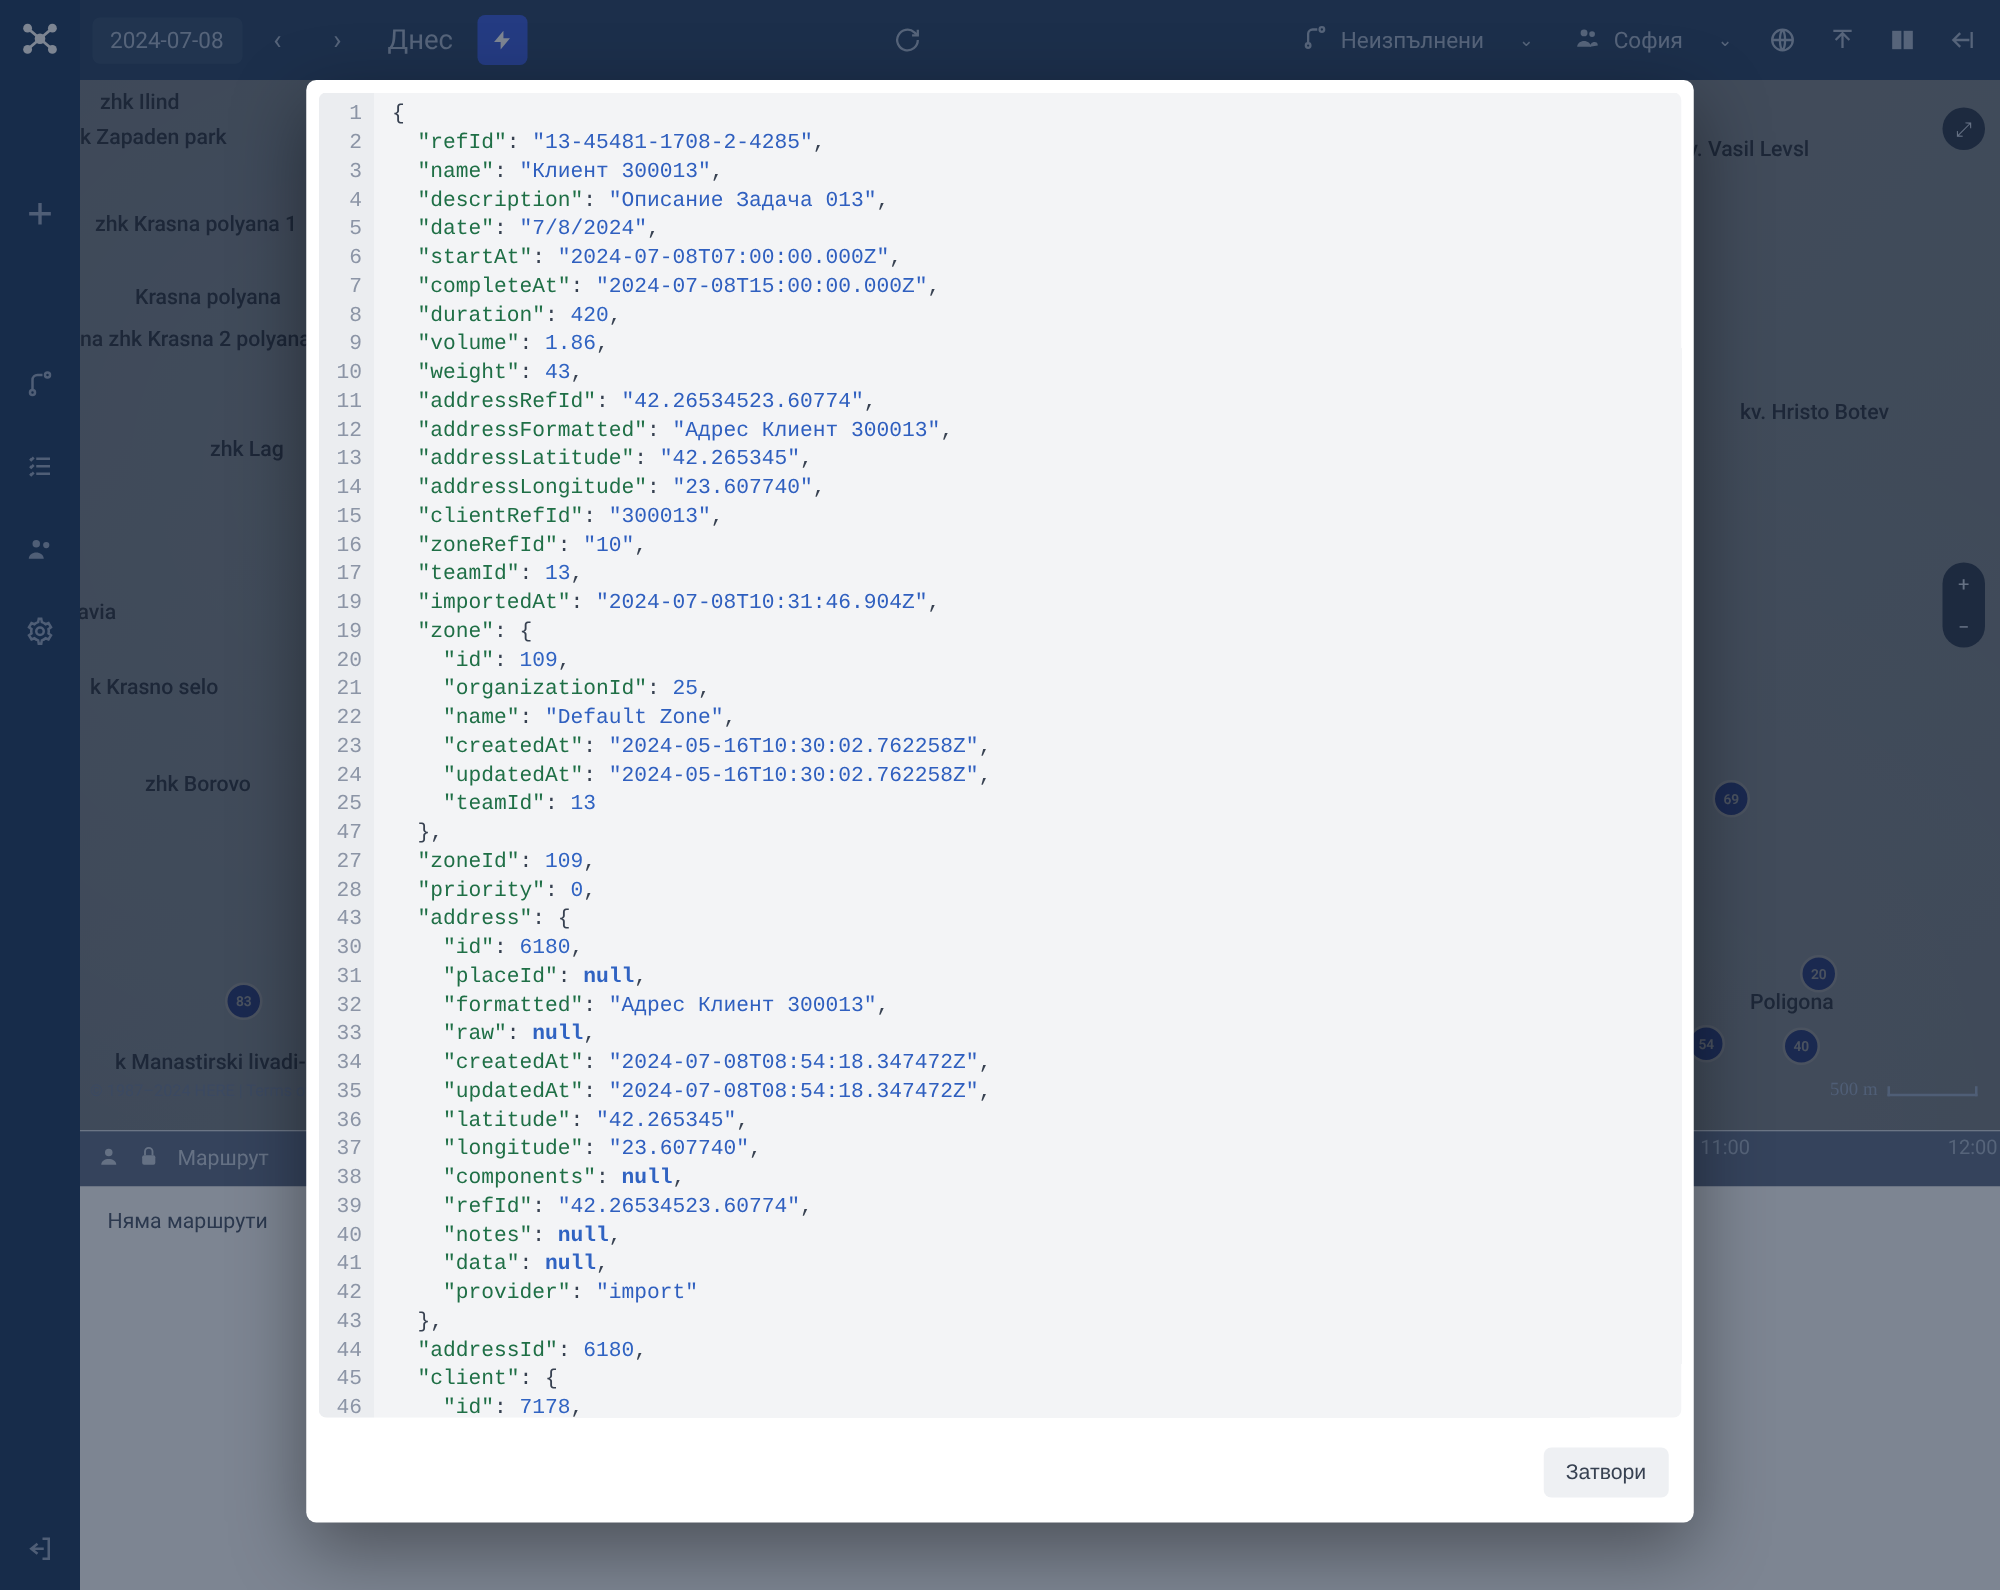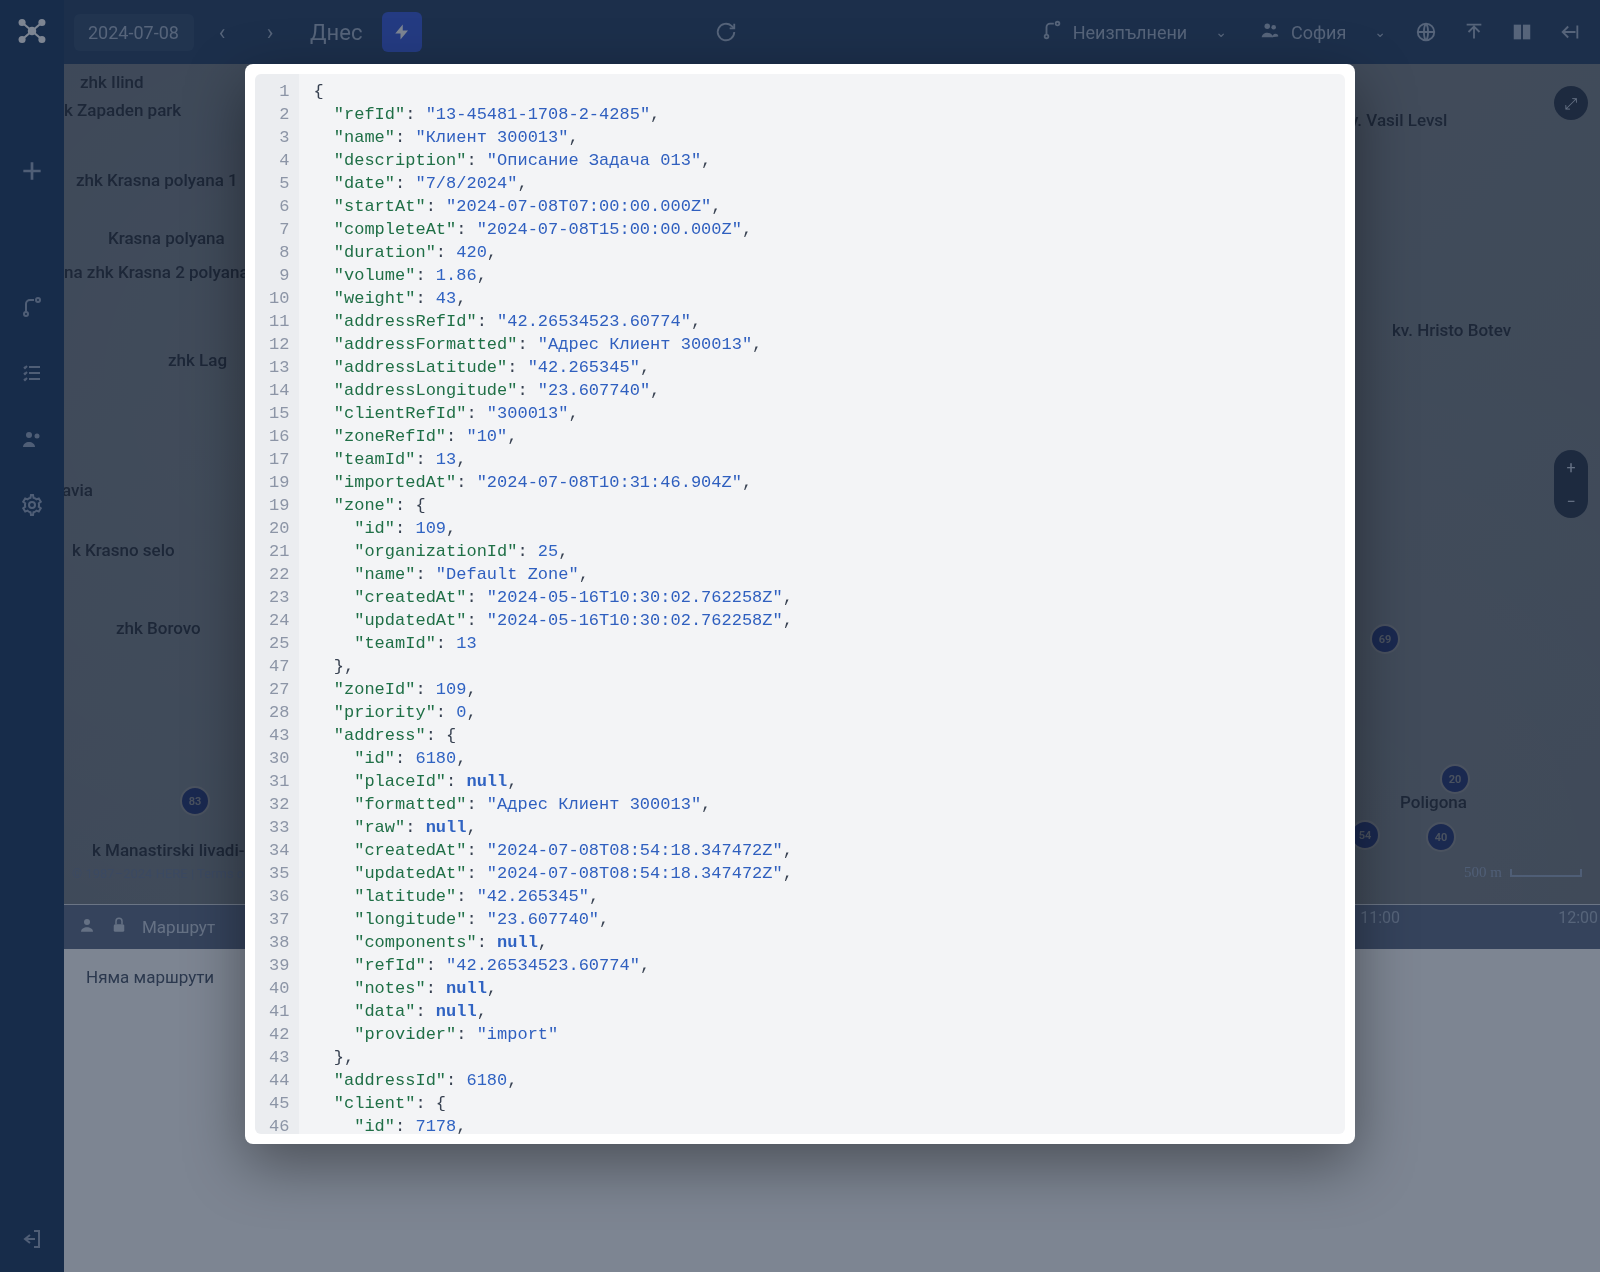--- a/index.html
+++ b/index.html
@@ -285,14 +285,17 @@
           <div>40</div>
           <div>41</div>
           <div>42</div>
           <div>43</div>
           <div>44</div>
           <div>45</div>
           <div>46</div>
         </div>
       <div class="code" id="code"><div><span class="tok-punc">{</span></div><div>  <span class="tok-key">"refId"</span><span class="tok-punc">: </span><span class="tok-str">"13-45481-1708-2-4285"</span><span class="tok-punc">,</span></div><div>  <span class="tok-key">"name"</span><span class="tok-punc">: </span><span class="tok-str">"Клиент 300013"</span><span class="tok-punc">,</span></div><div>  <span class="tok-key">"description"</span><span class="tok-punc">: </span><span class="tok-str">"Описание Задача 013"</span><span class="tok-punc">,</span></div><div>  <span class="tok-key">"date"</span><span class="tok-punc">: </span><span class="tok-str">"7/8/2024"</span><span class="tok-punc">,</span></div><div>  <span class="tok-key">"startAt"</span><span class="tok-punc">: </span><span class="tok-str">"2024-07-08T07:00:00.000Z"</span><span class="tok-punc">,</span></div><div>  <span class="tok-key">"completeAt"</span><span class="tok-punc">: </span><span class="tok-str">"2024-07-08T15:00:00.000Z"</span><span class="tok-punc">,</span></div><div>  <span class="tok-key">"duration"</span><span class="tok-punc">: </span><span class="tok-num">420</span><span class="tok-punc">,</span></div><div>  <span class="tok-key">"volume"</span><span class="tok-punc">: </span><span class="tok-num">1.86</span><span class="tok-punc">,</span></div><div>  <span class="tok-key">"weight"</span><span class="tok-punc">: </span><span class="tok-num">43</span><span class="tok-punc">,</span></div><div>  <span class="tok-key">"addressRefId"</span><span class="tok-punc">: </span><span class="tok-str">"42.26534523.60774"</span><span class="tok-punc">,</span></div><div>  <span class="tok-key">"addressFormatted"</span><span class="tok-punc">: </span><span class="tok-str">"Адрес Клиент 300013"</span><span class="tok-punc">,</span></div><div>  <span class="tok-key">"addressLatitude"</span><span class="tok-punc">: </span><span class="tok-str">"42.265345"</span><span class="tok-punc">,</span></div><div>  <span class="tok-key">"addressLongitude"</span><span class="tok-punc">: </span><span class="tok-str">"23.607740"</span><span class="tok-punc">,</span></div><div>  <span class="tok-key">"clientRefId"</span><span class="tok-punc">: </span><span class="tok-str">"300013"</span><span class="tok-punc">,</span></div><div>  <span class="tok-key">"zoneRefId"</span><span class="tok-punc">: </span><span class="tok-str">"10"</span><span class="tok-punc">,</span></div><div>  <span class="tok-key">"teamId"</span><span class="tok-punc">: </span><span class="tok-num">13</span><span class="tok-punc">,</span></div><div>  <span class="tok-key">"importedAt"</span><span class="tok-punc">: </span><span class="tok-str">"2024-07-08T10:31:46.904Z"</span><span class="tok-punc">,</span></div><div>  <span class="tok-key">"zone"</span><span class="tok-punc">: {</span></div><div>    <span class="tok-key">"id"</span><span class="tok-punc">: </span><span class="tok-num">109</span><span class="tok-punc">,</span></div><div>    <span class="tok-key">"organizationId"</span><span class="tok-punc">: </span><span class="tok-num">25</span><span class="tok-punc">,</span></div><div>    <span class="tok-key">"name"</span><span class="tok-punc">: </span><span class="tok-str">"Default Zone"</span><span class="tok-punc">,</span></div><div>    <span class="tok-key">"createdAt"</span><span class="tok-punc">: </span><span class="tok-str">"2024-05-16T10:30:02.762258Z"</span><span class="tok-punc">,</span></div><div>    <span class="tok-key">"updatedAt"</span><span class="tok-punc">: </span><span class="tok-str">"2024-05-16T10:30:02.762258Z"</span><span class="tok-punc">,</span></div><div>    <span class="tok-key">"teamId"</span><span class="tok-punc">: </span><span class="tok-num">13</span></div><div>  <span class="tok-punc">},</span></div><div>  <span class="tok-key">"zoneId"</span><span class="tok-punc">: </span><span class="tok-num">109</span><span class="tok-punc">,</span></div><div>  <span class="tok-key">"priority"</span><span class="tok-punc">: </span><span class="tok-num">0</span><span class="tok-punc">,</span></div><div>  <span class="tok-key">"address"</span><span class="tok-punc">: {</span></div><div>    <span class="tok-key">"id"</span><span class="tok-punc">: </span><span class="tok-num">6180</span><span class="tok-punc">,</span></div><div>    <span class="tok-key">"placeId"</span><span class="tok-punc">: </span><span class="tok-null">null</span><span class="tok-punc">,</span></div><div>    <span class="tok-key">"formatted"</span><span class="tok-punc">: </span><span class="tok-str">"Адрес Клиент 300013"</span><span class="tok-punc">,</span></div><div>    <span class="tok-key">"raw"</span><span class="tok-punc">: </span><span class="tok-null">null</span><span class="tok-punc">,</span></div><div>    <span class="tok-key">"createdAt"</span><span class="tok-punc">: </span><span class="tok-str">"2024-07-08T08:54:18.347472Z"</span><span class="tok-punc">,</span></div><div>    <span class="tok-key">"updatedAt"</span><span class="tok-punc">: </span><span class="tok-str">"2024-07-08T08:54:18.347472Z"</span><span class="tok-punc">,</span></div><div>    <span class="tok-key">"latitude"</span><span class="tok-punc">: </span><span class="tok-str">"42.265345"</span><span class="tok-punc">,</span></div><div>    <span class="tok-key">"longitude"</span><span class="tok-punc">: </span><span class="tok-str">"23.607740"</span><span class="tok-punc">,</span></div><div>    <span class="tok-key">"components"</span><span class="tok-punc">: </span><span class="tok-null">null</span><span class="tok-punc">,</span></div><div>    <span class="tok-key">"refId"</span><span class="tok-punc">: </span><span class="tok-str">"42.26534523.60774"</span><span class="tok-punc">,</span></div><div>    <span class="tok-key">"notes"</span><span class="tok-punc">: </span><span class="tok-null">null</span><span class="tok-punc">,</span></div><div>    <span class="tok-key">"data"</span><span class="tok-punc">: </span><span class="tok-null">null</span><span class="tok-punc">,</span></div><div>    <span class="tok-key">"provider"</span><span class="tok-punc">: </span><span class="tok-str">"import"</span></div><div>  <span class="tok-punc">},</span></div><div>  <span class="tok-key">"addressId"</span><span class="tok-punc">: </span><span class="tok-num">6180</span><span class="tok-punc">,</span></div><div>  <span class="tok-key">"client"</span><span class="tok-punc">: {</span></div><div>    <span class="tok-key">"id"</span><span class="tok-punc">: </span><span class="tok-num">7178</span><span class="tok-punc">,</span></div></div>
     </div>
+    <div class="modal-foot">
+      <button class="close-btn">Затвори</button>
+    </div>
   </div>
 </div>
 
 </body></html>

